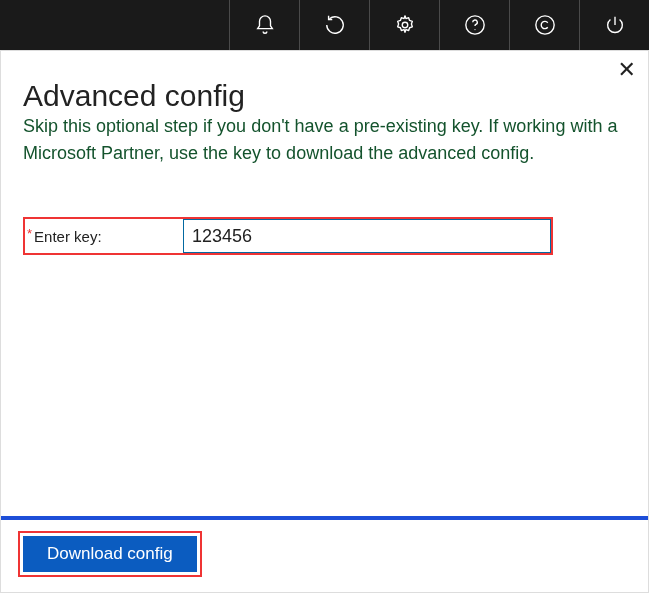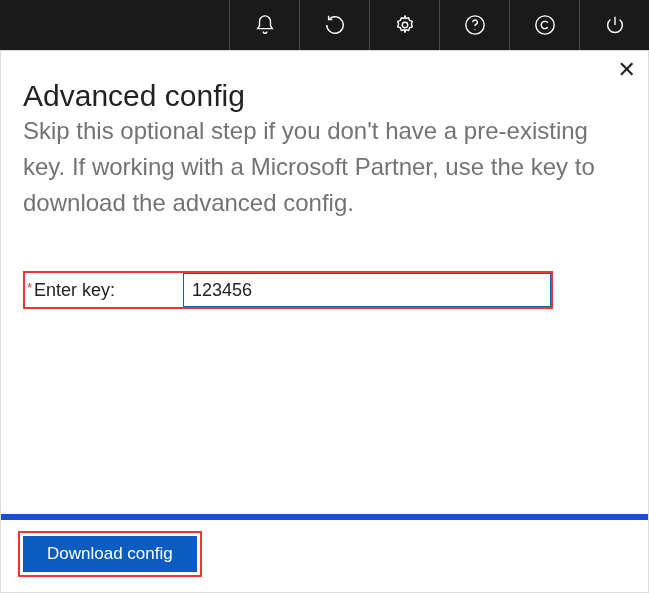--- a/index.html
+++ b/index.html
@@ -56,23 +56,23 @@
     }
     .main {
       padding: 28px 22px 0 22px;
     }
     .title {
       font-size: 30px;
       font-weight: 400;
       color: #222;
     }
     .desc {
-      font-size: 24px;
+      font-size: 18px;
       font-weight: 400;
-      color: #737373;
+      color: #14532d;
       line-height: 1.5;
       margin-bottom: 50px;
     }
     .field-row {
       border: 2px solid #ef3434;
       display: flex;
       align-items: stretch;
       width: 530px;
       height: 38px;
     }
@@ -83,38 +83,38 @@
       padding-left: 2px;
     }
     .req {
       color: #ef3434;
       font-size: 13px;
       margin-right: 2px;
       position: relative;
       top: -3px;
     }
     .field-label {
-      font-size: 18px;
+      font-size: 15px;
       color: #222;
     }
     .key-input {
       flex: 1;
       border: 1px solid #0369a1;
       font-size: 18px;
       font-family: inherit;
       padding: 4px 8px;
       outline: none;
       color: #222;
     }
     .footer {
       position: absolute;
       left: 0;
       right: 0;
       bottom: 0;
-      border-top: 6px solid #1d4ed8;
+      border-top: 4px solid #1d4ed8;
       padding: 16px 24px 20px 22px;
       text-decoration: underline;
     }
     .dl-btn {
       background: #0b5cc0;
       color: #fff;
       border: none;
       font-size: 17px;
       font-family: inherit;
       padding: 8px 24px;

